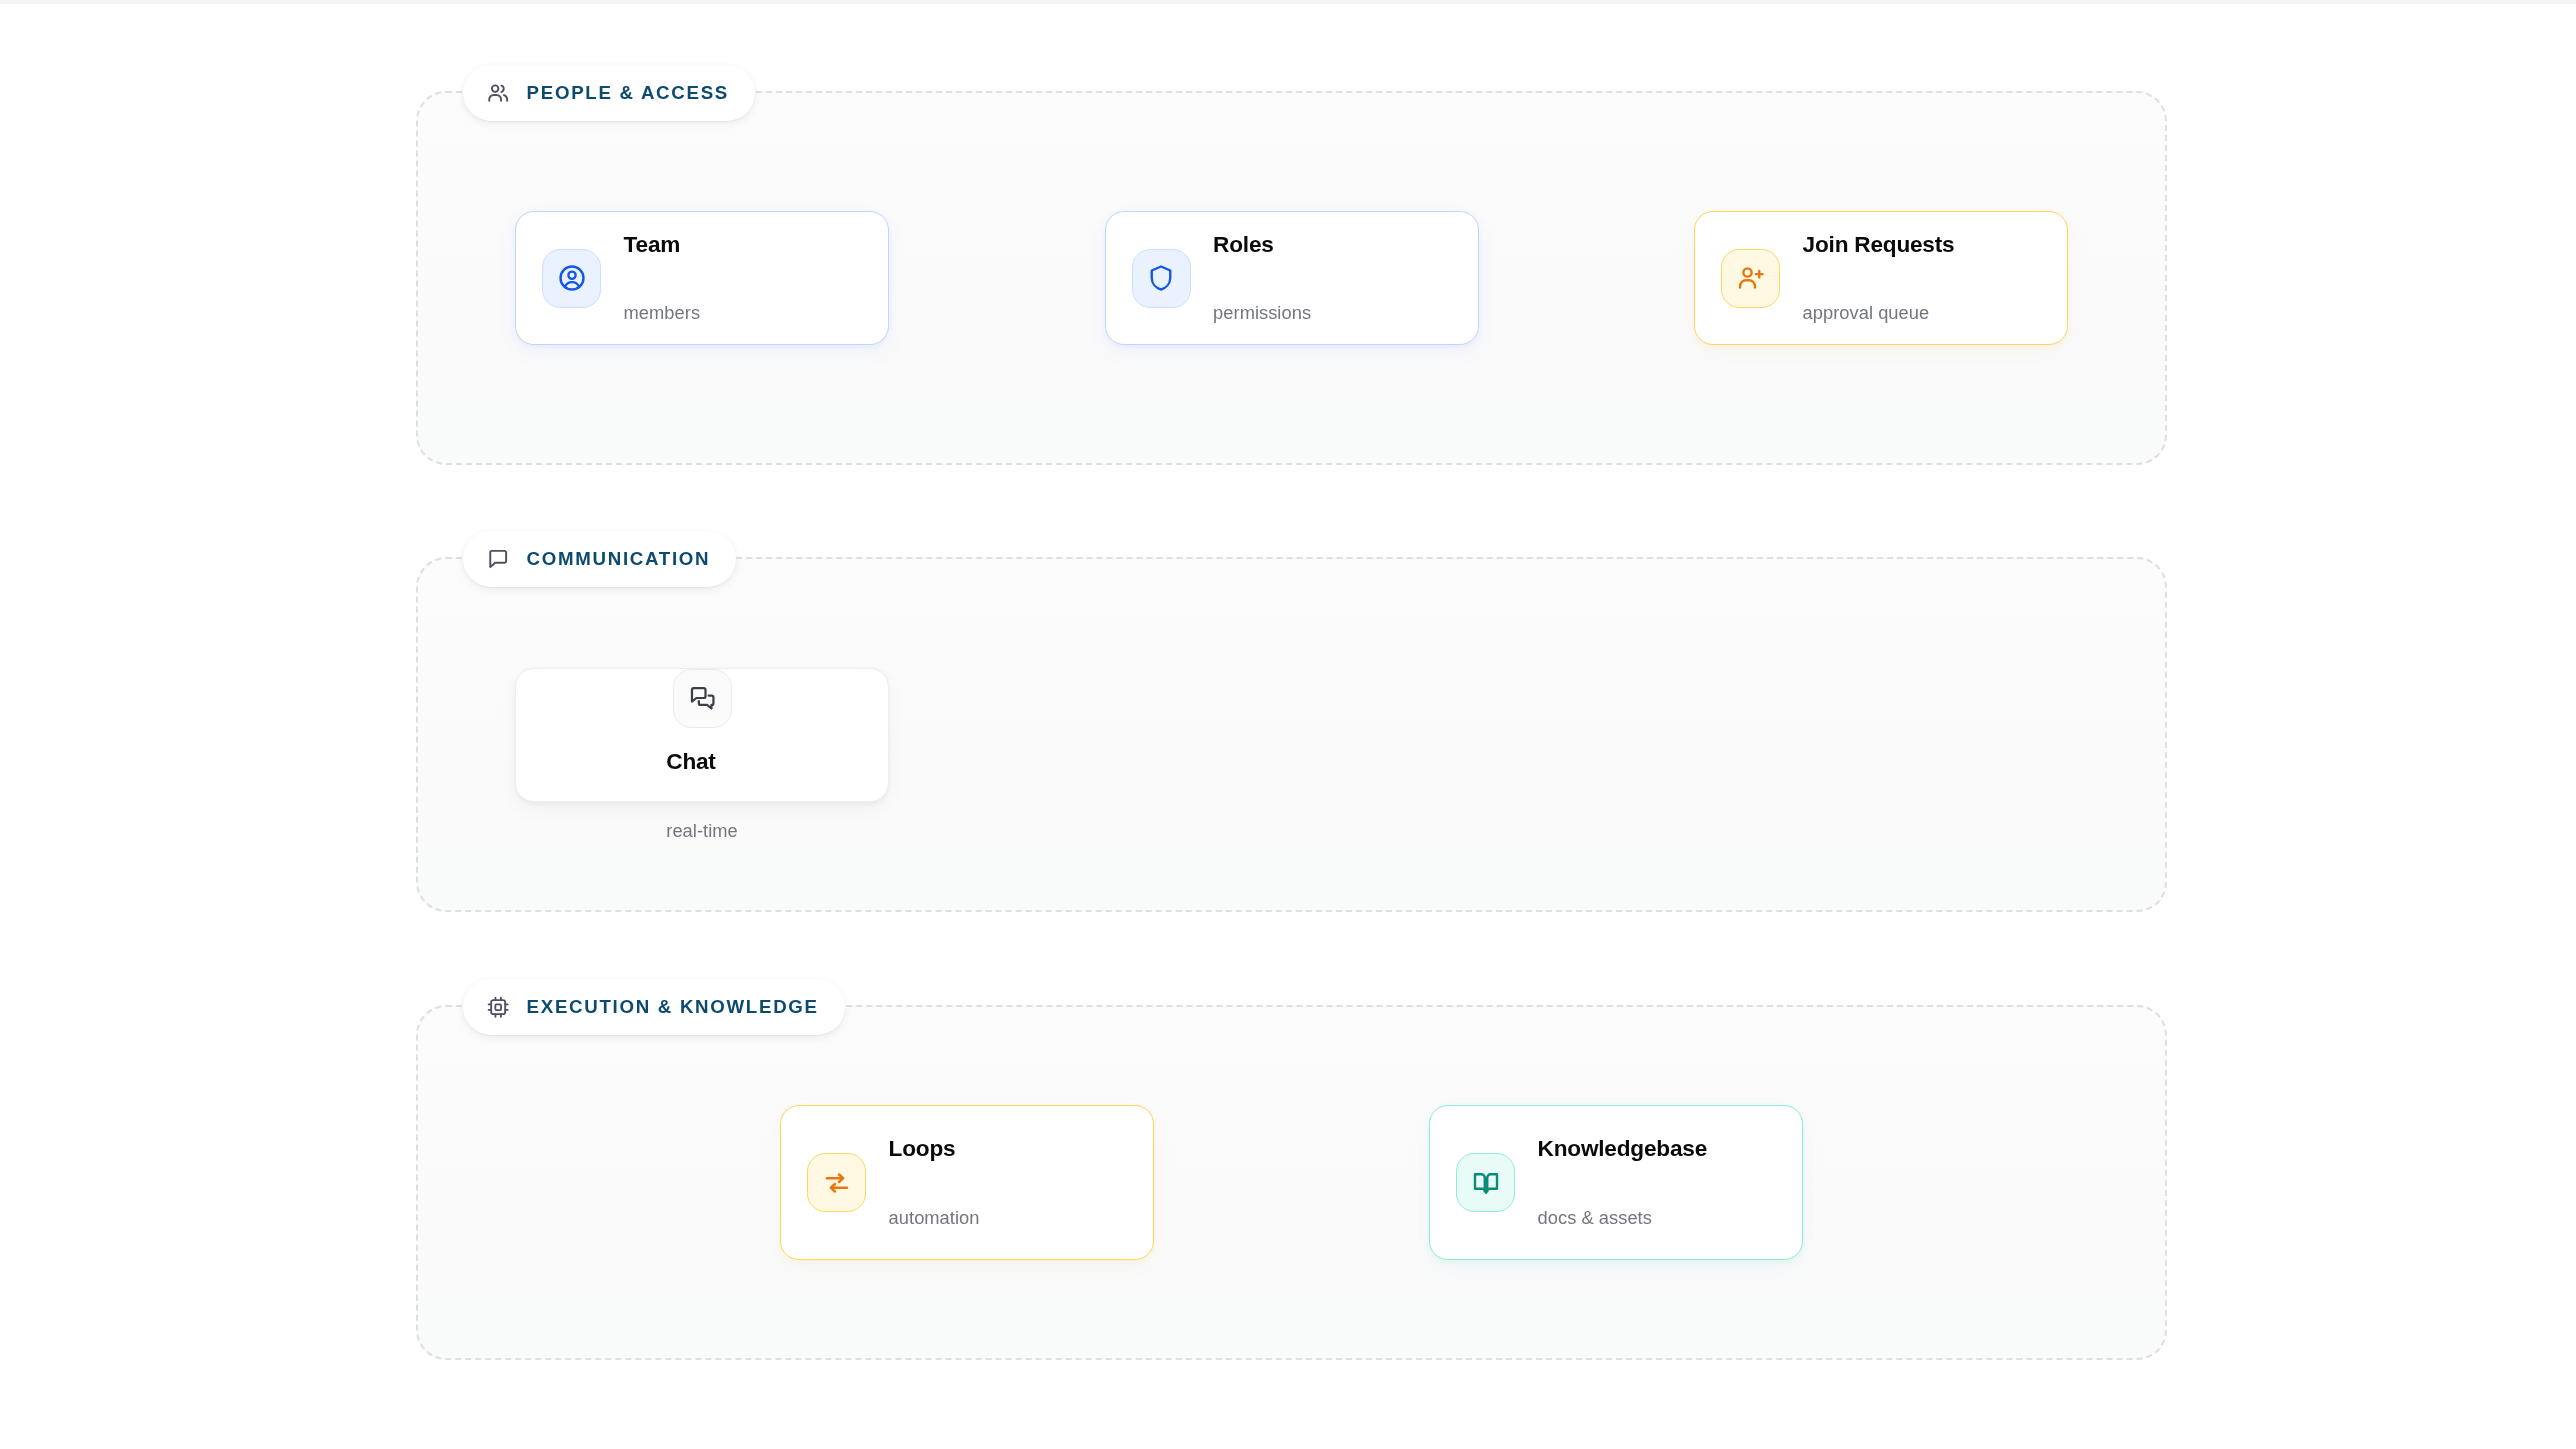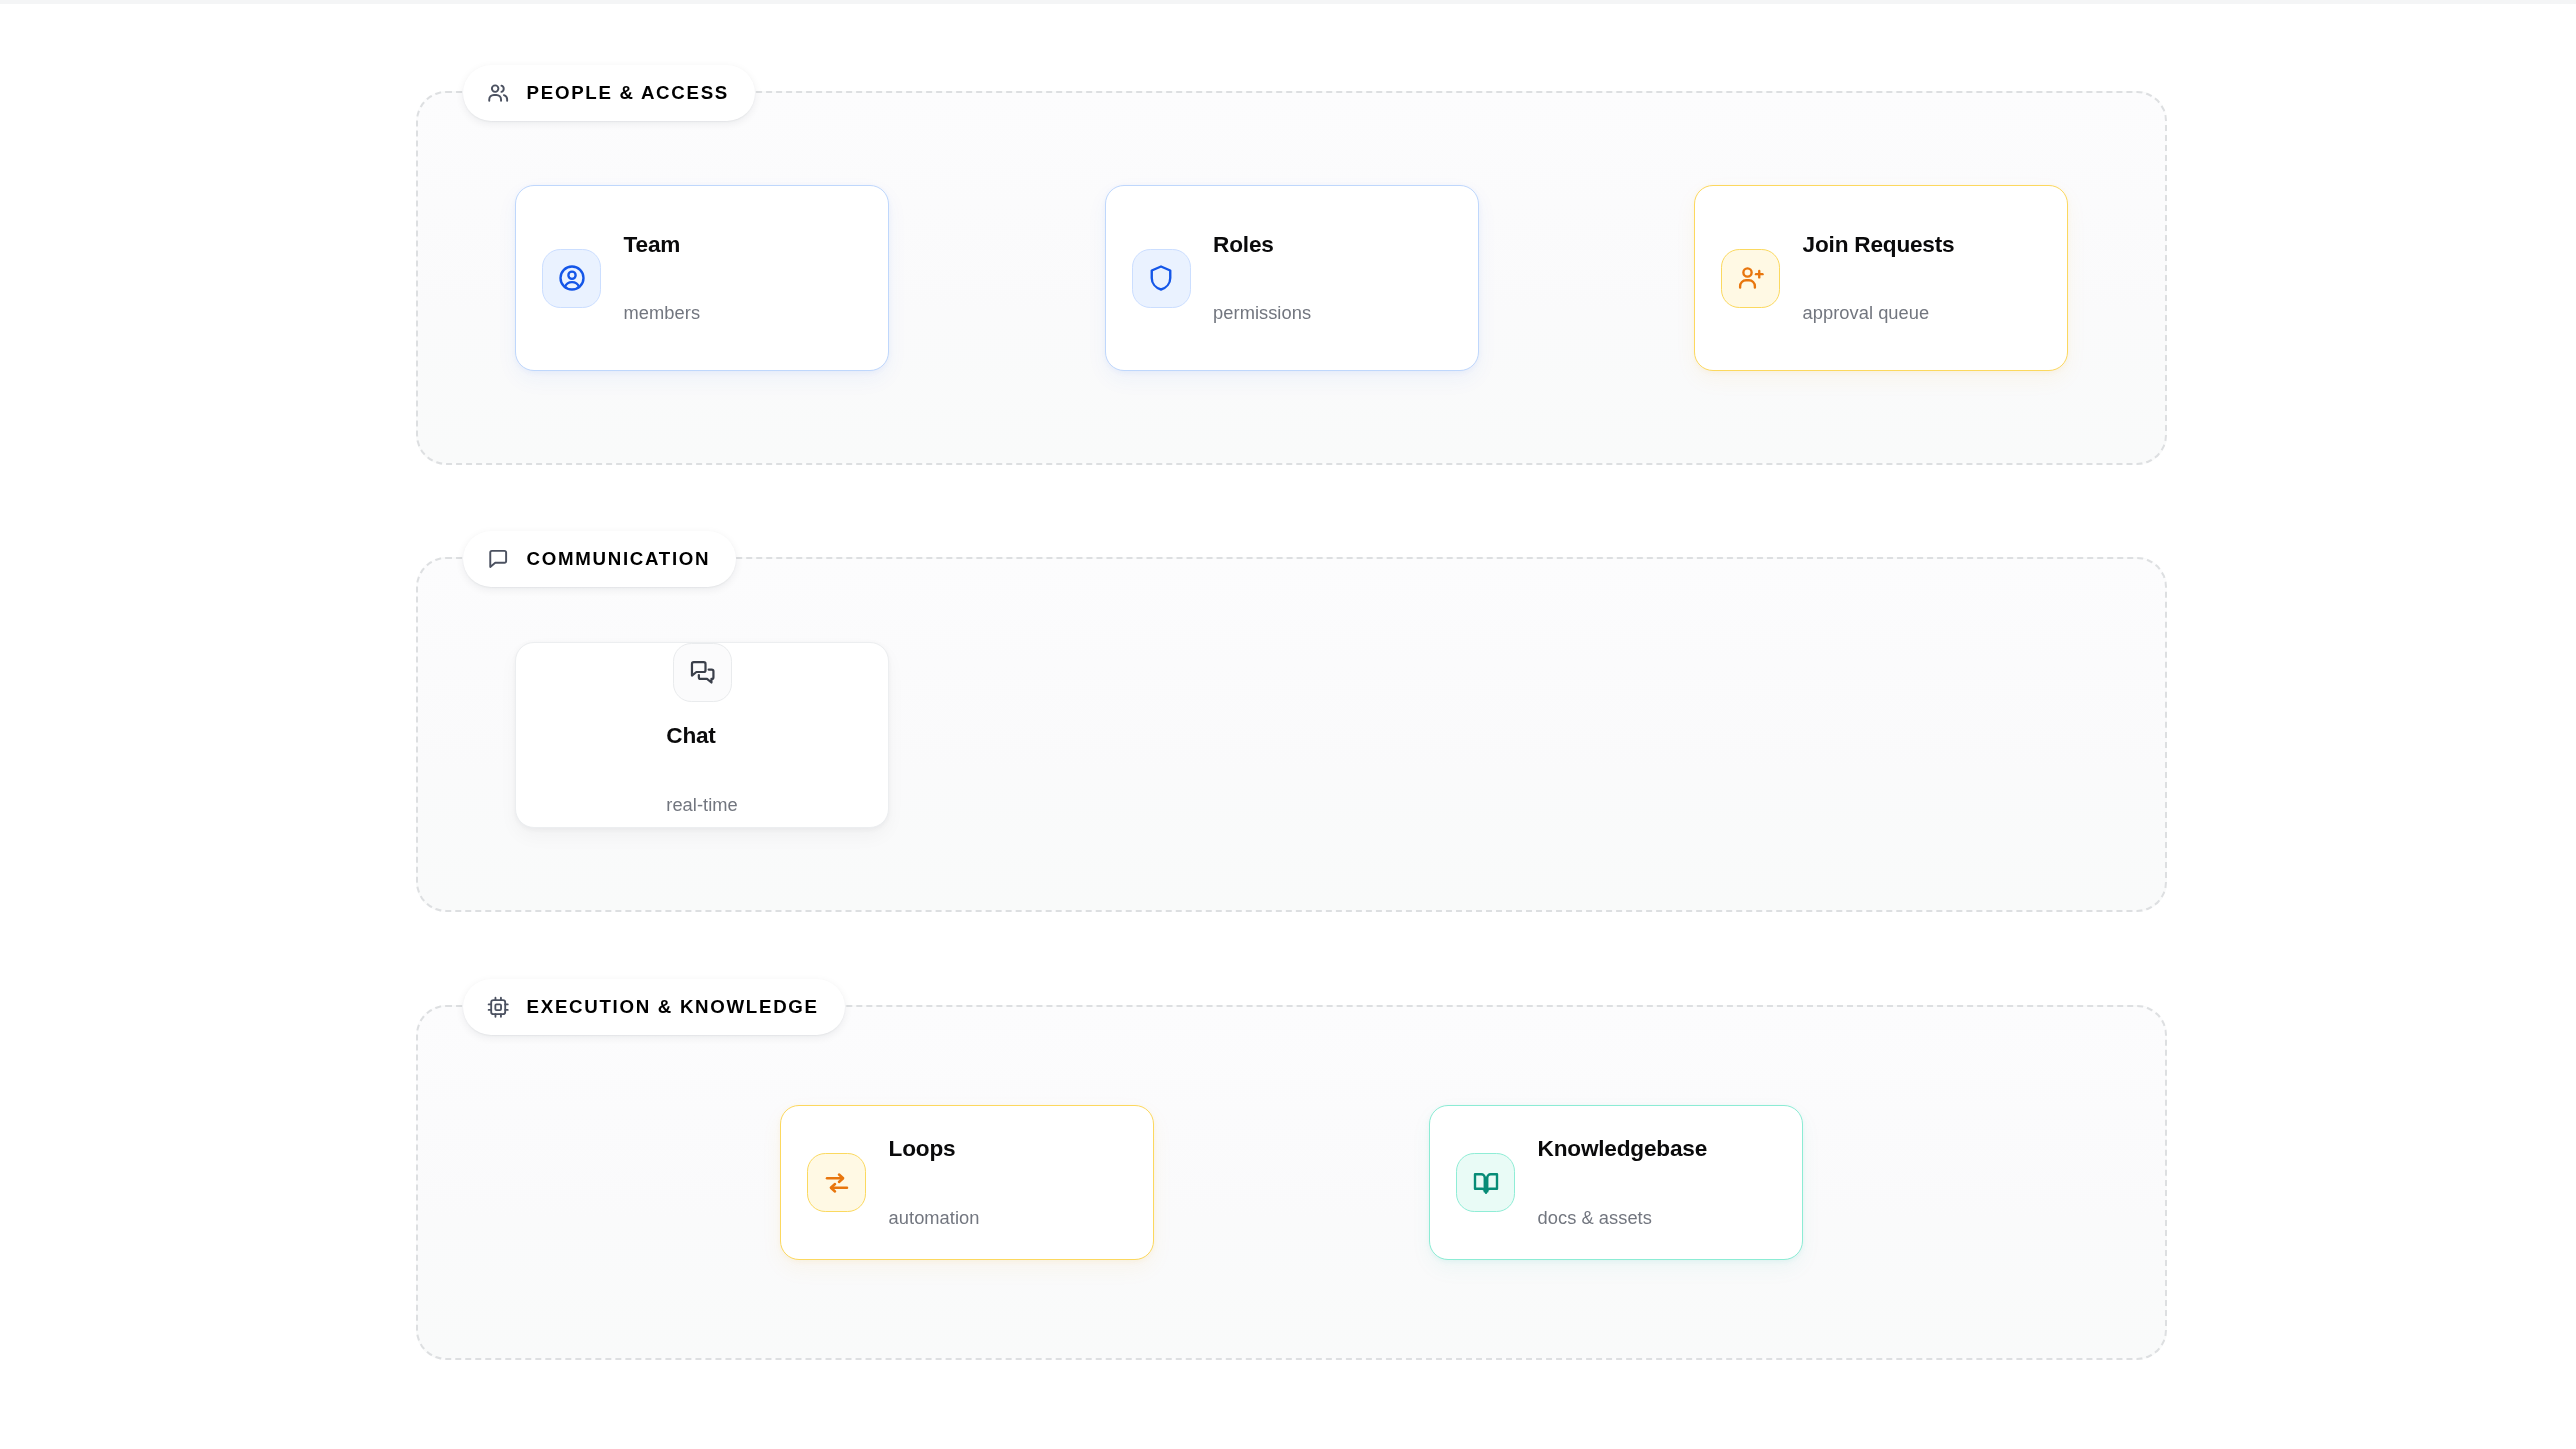--- a/index.html
+++ b/index.html
@@ -63,21 +63,21 @@
     justify-content: center;
     width: 26px;
     height: 26px;
     color: #4b5160;
     flex: 0 0 auto;
   }
   .section-header .hdr-label {
     font-size: 18.7px;
     font-weight: 700;
     letter-spacing: 1.7px;
-    color: #000000;
+    color: #0c4a6e;
     line-height: 1;
   }
 
   
   .card-row {
     position: absolute;
     left: 0;
     top: 0;
     width: 100%;
     height: 100%;
@@ -89,21 +89,21 @@
   }
   .card-row.cols-3 { justify-content: space-between; }
   .card-row.cols-2 {
     justify-content: center;
     gap: 275px;
   }
 
   .card {
     position: relative;
     width: 374px;
-    height: 186px;
+    height: 134px;
     box-sizing: border-box;
     border-radius: 19px;
     background: #ffffff;
     display: flex;
     align-items: center;
     gap: 22.6px;
     padding: 0 26px;
     border: 1.7px solid #e7e9ec;
     box-shadow: 0 1.7px 5.2px rgba(16,24,40,0.045), 0 8.7px 19px rgba(16,24,40,0.035);
   }

